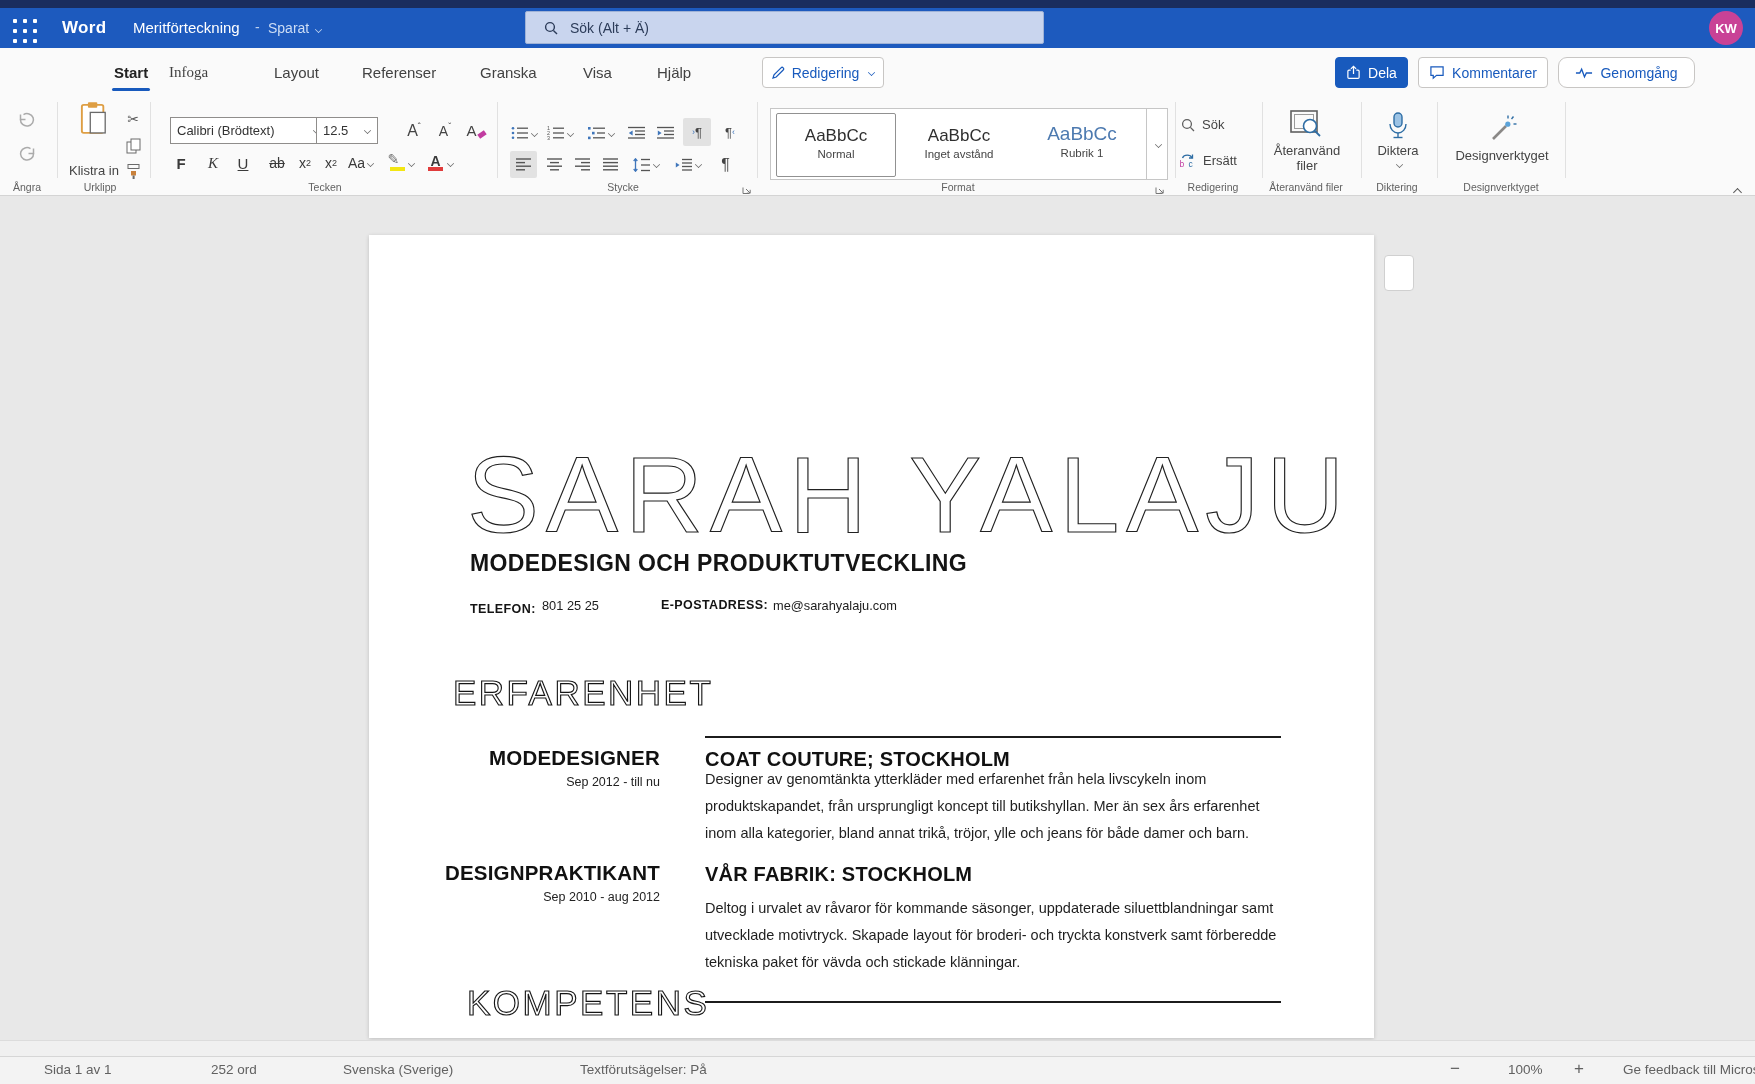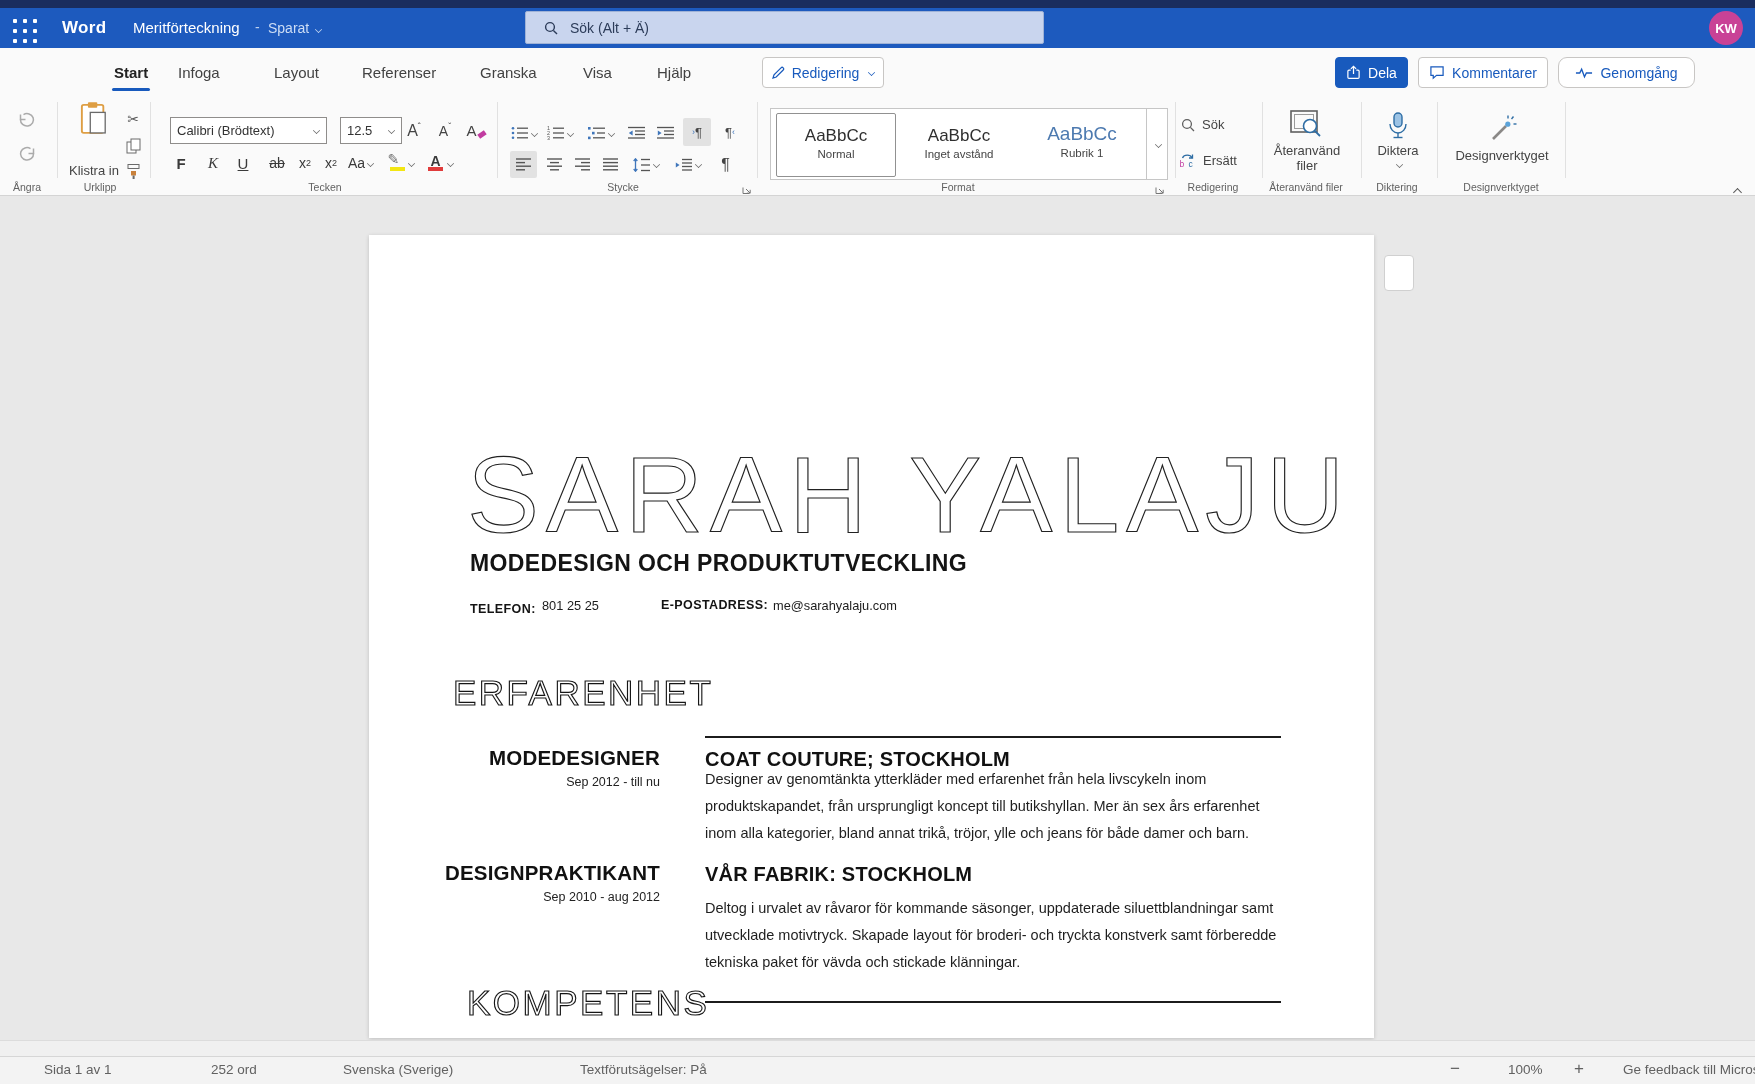--- a/index.html
+++ b/index.html
@@ -93,21 +93,21 @@
         <circle cx="6" cy="6" r="4.4" fill="none" stroke="currentColor" stroke-width="1.4"></circle>
         <line x1="9.4" y1="9.4" x2="13" y2="13" stroke="currentColor" stroke-width="1.4"></line>
       </svg>
     <input type="text" placeholder="Sök (Alt + Ä)" style="">
   </div>
   <div class="abs avatar">KW</div>
 
   <div id="tabrow" class="abs"></div>
   <div class="abs rtab" style="left:31px;margin-top:37px;">Arkiv</div>
   <div class="abs rtab active" style="left:112px;">Start</div>
-  <div class="abs rtab" style="left:176px;">Infoga</div>
+  <div class="abs rtab" style="left:167px;font-family:Liberation Serif, serif;">Infoga</div>
   <div class="abs rtab" style="left:272px;">Layout</div>
   <div class="abs rtab" style="left:360px;">Referenser</div>
   <div class="abs rtab" style="left:478px;">Granska</div>
   <div class="abs rtab" style="left:581px;">Visa</div>
   <div class="abs rtab" style="left:655px;">Hjälp</div>
 
   <div class="abs pillbtn" style="left:762px;top:57px;width:122px;">
     <svg width="14" height="14" viewBox="0 0 14 14">
         <path d="M2 12 l1-3.2 7-7 a1.55 1.55 0 0 1 2.2 2.2 l-7 7 z" fill="none" stroke="#185abd" stroke-width="1.2"></path>
       </svg>
@@ -182,21 +182,21 @@
         <rect x="2" y="1.5" width="11" height="4" fill="none" stroke="#6a6a6a"></rect>
         <path d="M5 8 h5 v4.5 h-5 z" fill="#c9813b"></path>
         <rect x="6.6" y="12.5" width="2" height="3.5" fill="#6a6a6a"></rect>
       </svg>
   </div>
 
   <div class="abs combo" style="left:170px;top:117px;width:157px;height:27px;">
     <span>Calibri (Brödtext)</span>
       <span class="chev"></span>
   </div>
-  <div class="abs combo" style="left:340px;top:117px;width:62px;height:27px;">
+  <div class="abs combo" style="left:316px;top:117px;width:62px;height:27px;">
     <span>12.5</span>
       <span class="chev"></span>
   </div>
   <div class="abs icobtn" style="left:400px;top:117px;width:28px;height:27px;font-size:16px;">A<span style="font-size:9px;margin-bottom:9px;">ˆ</span></div>
   <div class="abs icobtn" style="left:432px;top:117px;width:26px;height:27px;font-size:14px;">A<span style="font-size:9px;margin-bottom:9px;">ˇ</span></div>
   <div class="abs icobtn" style="left:462px;top:117px;width:28px;height:27px;font-size:15px;position:absolute;">
     <span>A</span>
     <span style="display:inline-block;width:8px;height:5px;background:#c13ca0;transform:rotate(-35deg);margin-left:1px;margin-top:8px;"></span>
   </div>
 

